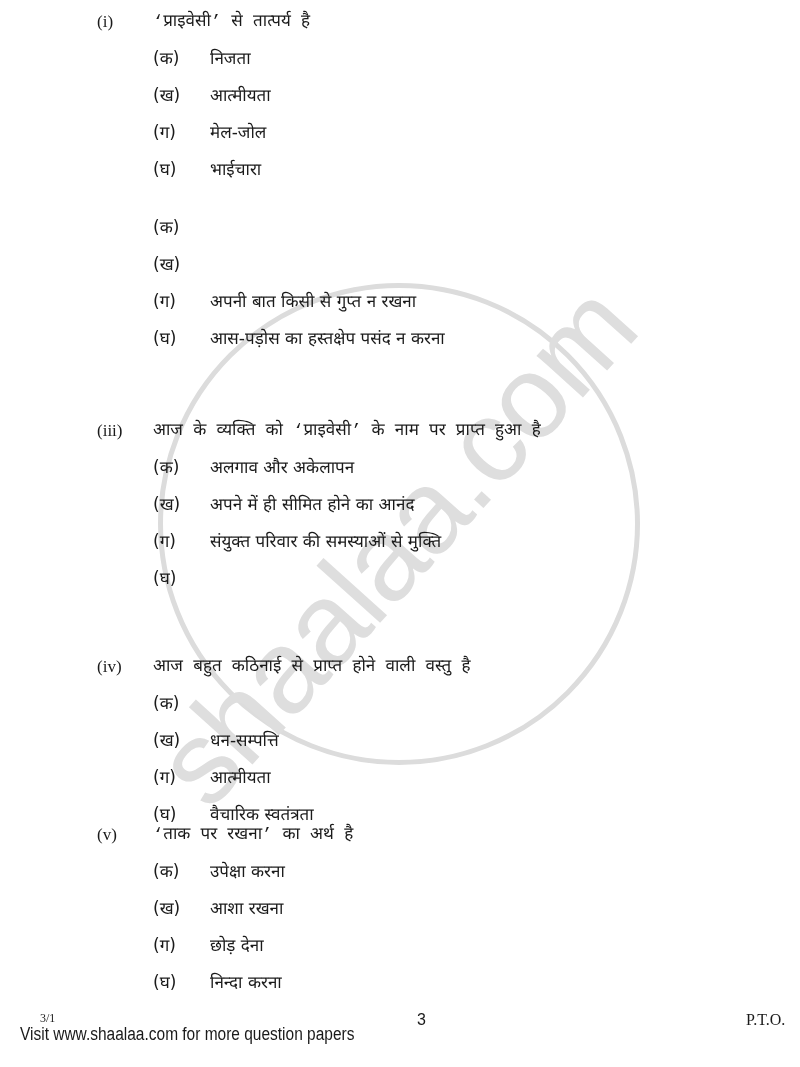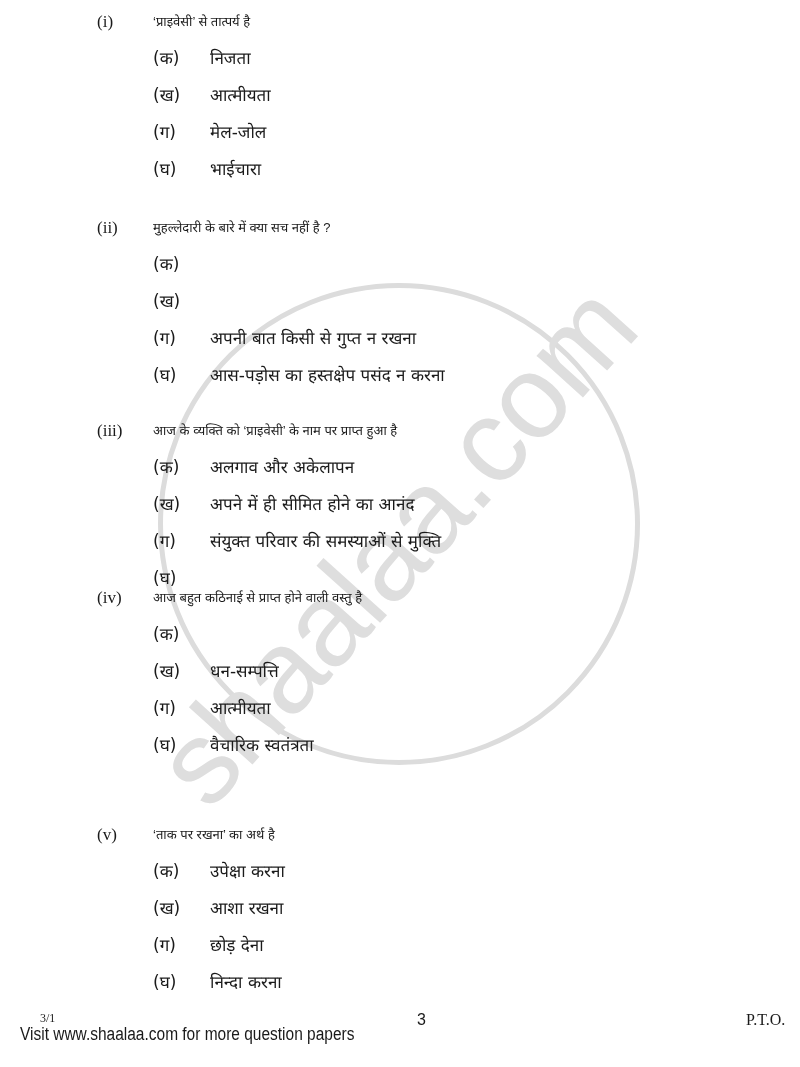--- a/index.html
+++ b/index.html
@@ -62,22 +62,22 @@
   }
   .q-num {
     position: absolute;
     left: 97px;
     font-family: "Liberation Serif", "DejaVu Serif", serif;
     font-size: 17px;
   }
   .q-text {
     position: absolute;
     left: 153px;
-    font-family: Liberation Sans, sans-serif;
-    font-size: 13px;
+    font-family: Liberation Mono, monospace;
+    font-size: 17px;
   }
   .opt-label {
     position: absolute;
     left: 153px;
     font-family: "DejaVu Sans", sans-serif;
     font-size: 17px;
   }
   .opt-text {
     position: absolute;
     left: 210px;
@@ -128,24 +128,20 @@
       <span class="opt-label">(ग)</span>
       <span class="opt-text">मेल-जोल</span>
     </div>
     <div class="opt-row">
       <span class="opt-label">(घ)</span>
       <span class="opt-text">भाईचारा</span>
     </div>
   </div>
 
   <div class="question" style="top:209px;">
-    <div class="q-row">
-      <span class="q-num">(ii)</span>
-      <span class="q-text">मुहल्लेदारी के बारे में क्या सच नहीं है ?</span>
-    </div>
     <div class="opt-row">
       <span class="opt-label">(क)</span>
     </div>
     <div class="opt-row">
       <span class="opt-label">(ख)</span>
     </div>
     <div class="opt-row">
       <span class="opt-label">(ग)</span>
       <span class="opt-text">अपनी बात किसी से गुप्त न रखना</span>
     </div>
@@ -170,21 +166,21 @@
     </div>
     <div class="opt-row">
       <span class="opt-label">(ग)</span>
       <span class="opt-text">संयुक्त परिवार की समस्याओं से मुक्ति</span>
     </div>
     <div class="opt-row">
       <span class="opt-label">(घ)</span>
     </div>
   </div>
 
-  <div class="question" style="top:579px;">
+  <div class="question" style="top:648px;">
     <div class="q-row">
       <span class="q-num">(iv)</span>
       <span class="q-text">आज बहुत कठिनाई से प्राप्त होने वाली वस्तु है</span>
     </div>
     <div class="opt-row">
       <span class="opt-label">(क)</span>
     </div>
     <div class="opt-row">
       <span class="opt-label">(ख)</span>
       <span class="opt-text">धन-सम्पत्ति</span>

